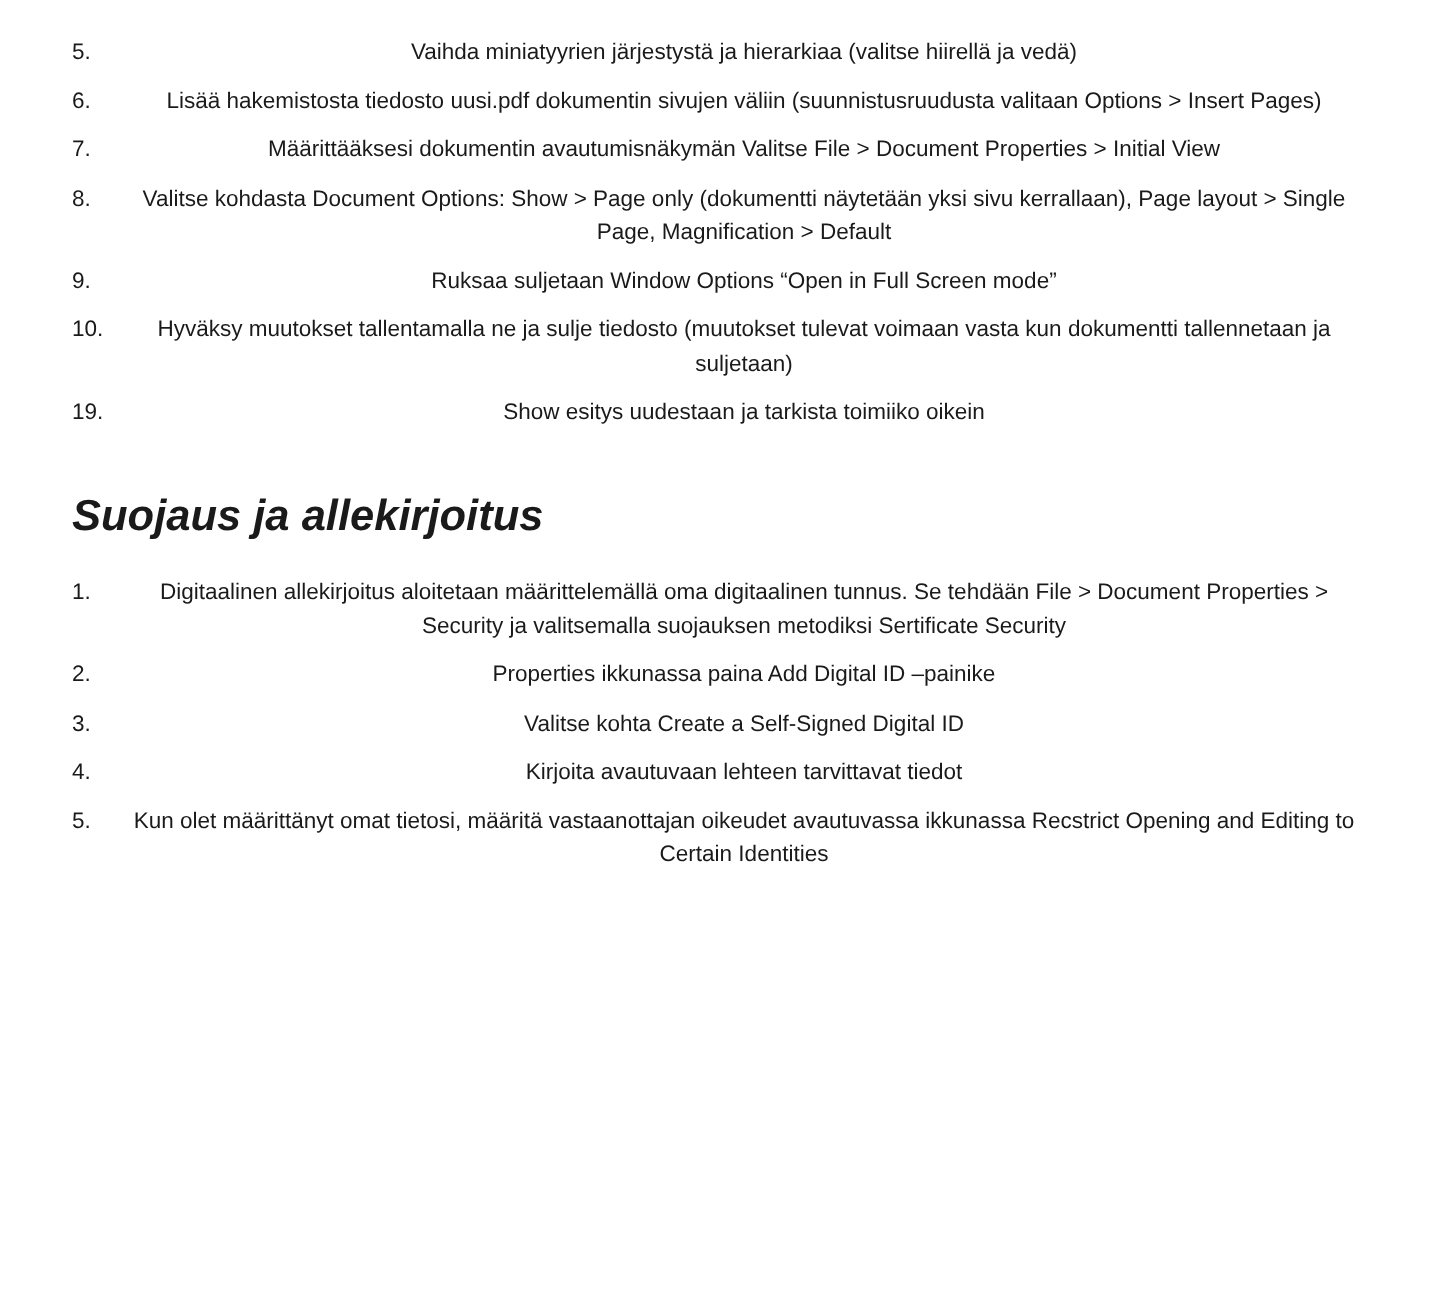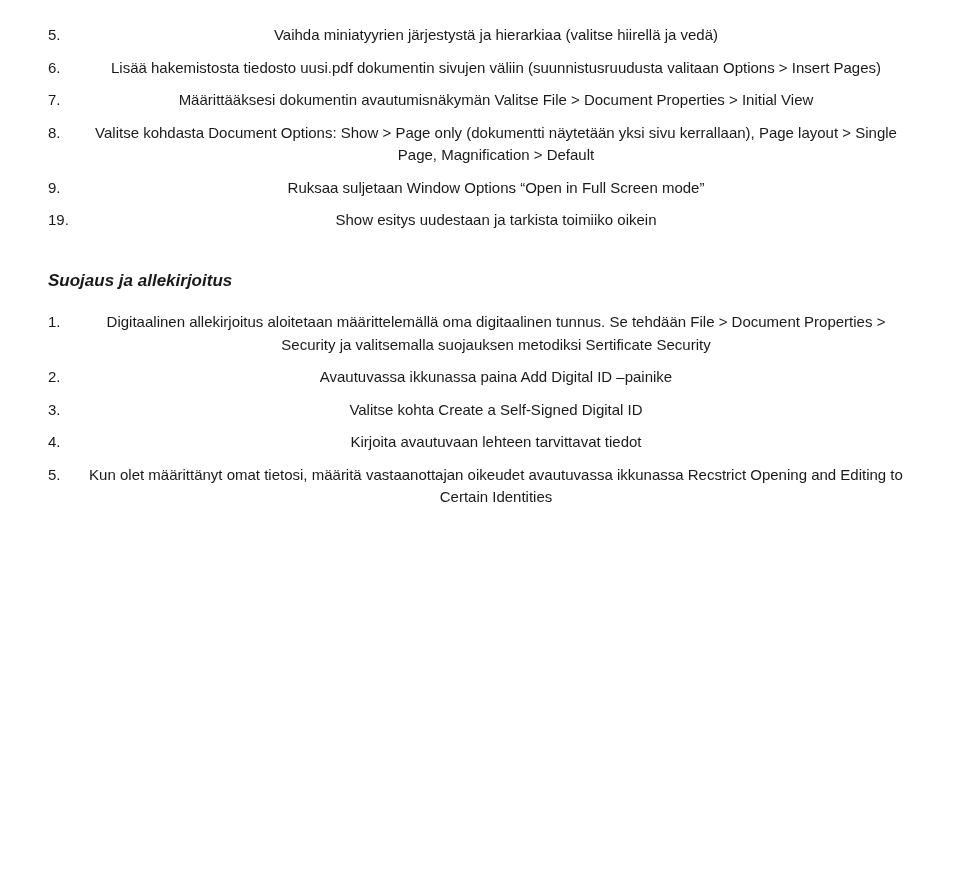--- a/index.html
+++ b/index.html
@@ -31,21 +31,21 @@
     }
 
     .numbered-section .content {
       flex: 1;
       text-align: center;
     }
 
     .section-heading {
       font-style: italic;
       font-weight: bold;
-      font-size: 17px;
+      font-size: 29px;
       margin-top: 36px;
       margin-bottom: 18px;
     }
   </style>
 </head>
 <body>
 
 <div id="main-content">
 
   <div id="items-list">
@@ -63,35 +63,39 @@
     </div>
       <div class="numbered-section">
       <span class="num">8.</span>
       <span class="content">Valitse kohdasta Document Options: Show &gt; Page only (dokumentti näytetään yksi sivu kerrallaan), Page layout &gt; Single Page, Magnification &gt; Default</span>
     </div>
       <div class="numbered-section">
       <span class="num">9.</span>
       <span class="content">Ruksaa suljetaan Window Options “Open in Full Screen mode”</span>
     </div>
       <div class="numbered-section">
+      <span class="num">10.</span>
+      <span class="content">Hyväksy muutokset tallentamalla ne ja sulje tiedosto (muutokset tulevat voimaan vasta kun dokumentti tallennetaan ja suljetaan)</span>
+    </div>
+      <div class="numbered-section">
       <span class="num">19.</span>
       <span class="content">Show esitys uudestaan ja tarkista toimiiko oikein</span>
     </div>
     </div>
 
   <div class="section-heading">Suojaus ja allekirjoitus</div>
 
   <div id="section2-list">
       <div class="numbered-section">
       <span class="num">1.</span>
       <span class="content">Digitaalinen allekirjoitus aloitetaan määrittelemällä oma digitaalinen tunnus. Se tehdään File &gt; Document Properties &gt; Security ja valitsemalla suojauksen metodiksi Sertificate Security</span>
     </div>
       <div class="numbered-section">
       <span class="num">2.</span>
-      <span class="content">Avautuvassa ikkunassa paina Add Digital ID –painike</span>
+      <span class="content">Properties ikkunassa paina Add Digital ID –painike</span>
     </div>
       <div class="numbered-section">
       <span class="num">3.</span>
       <span class="content">Valitse kohta Create a Self-Signed Digital ID</span>
     </div>
       <div class="numbered-section">
       <span class="num">4.</span>
       <span class="content">Kirjoita avautuvaan lehteen tarvittavat tiedot</span>
     </div>
       <div class="numbered-section">

